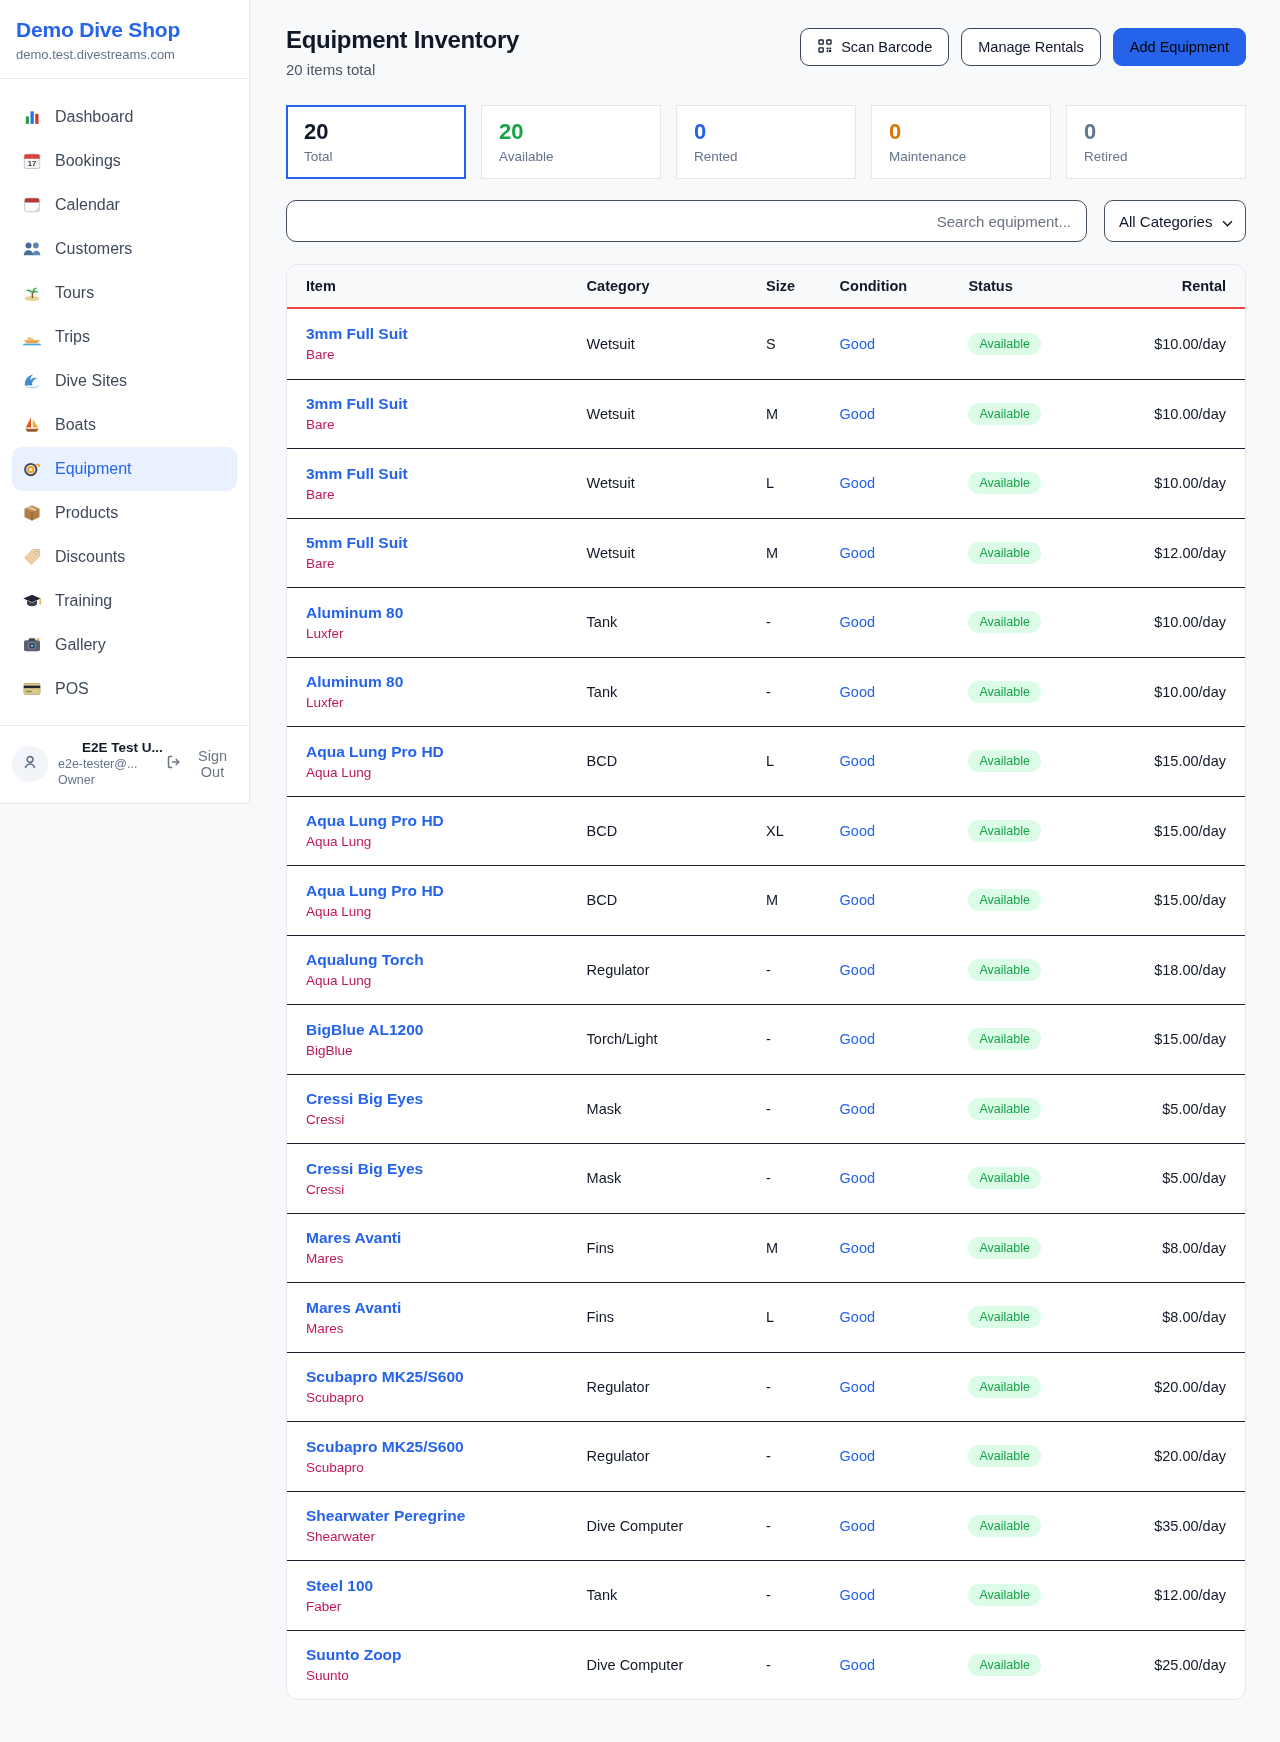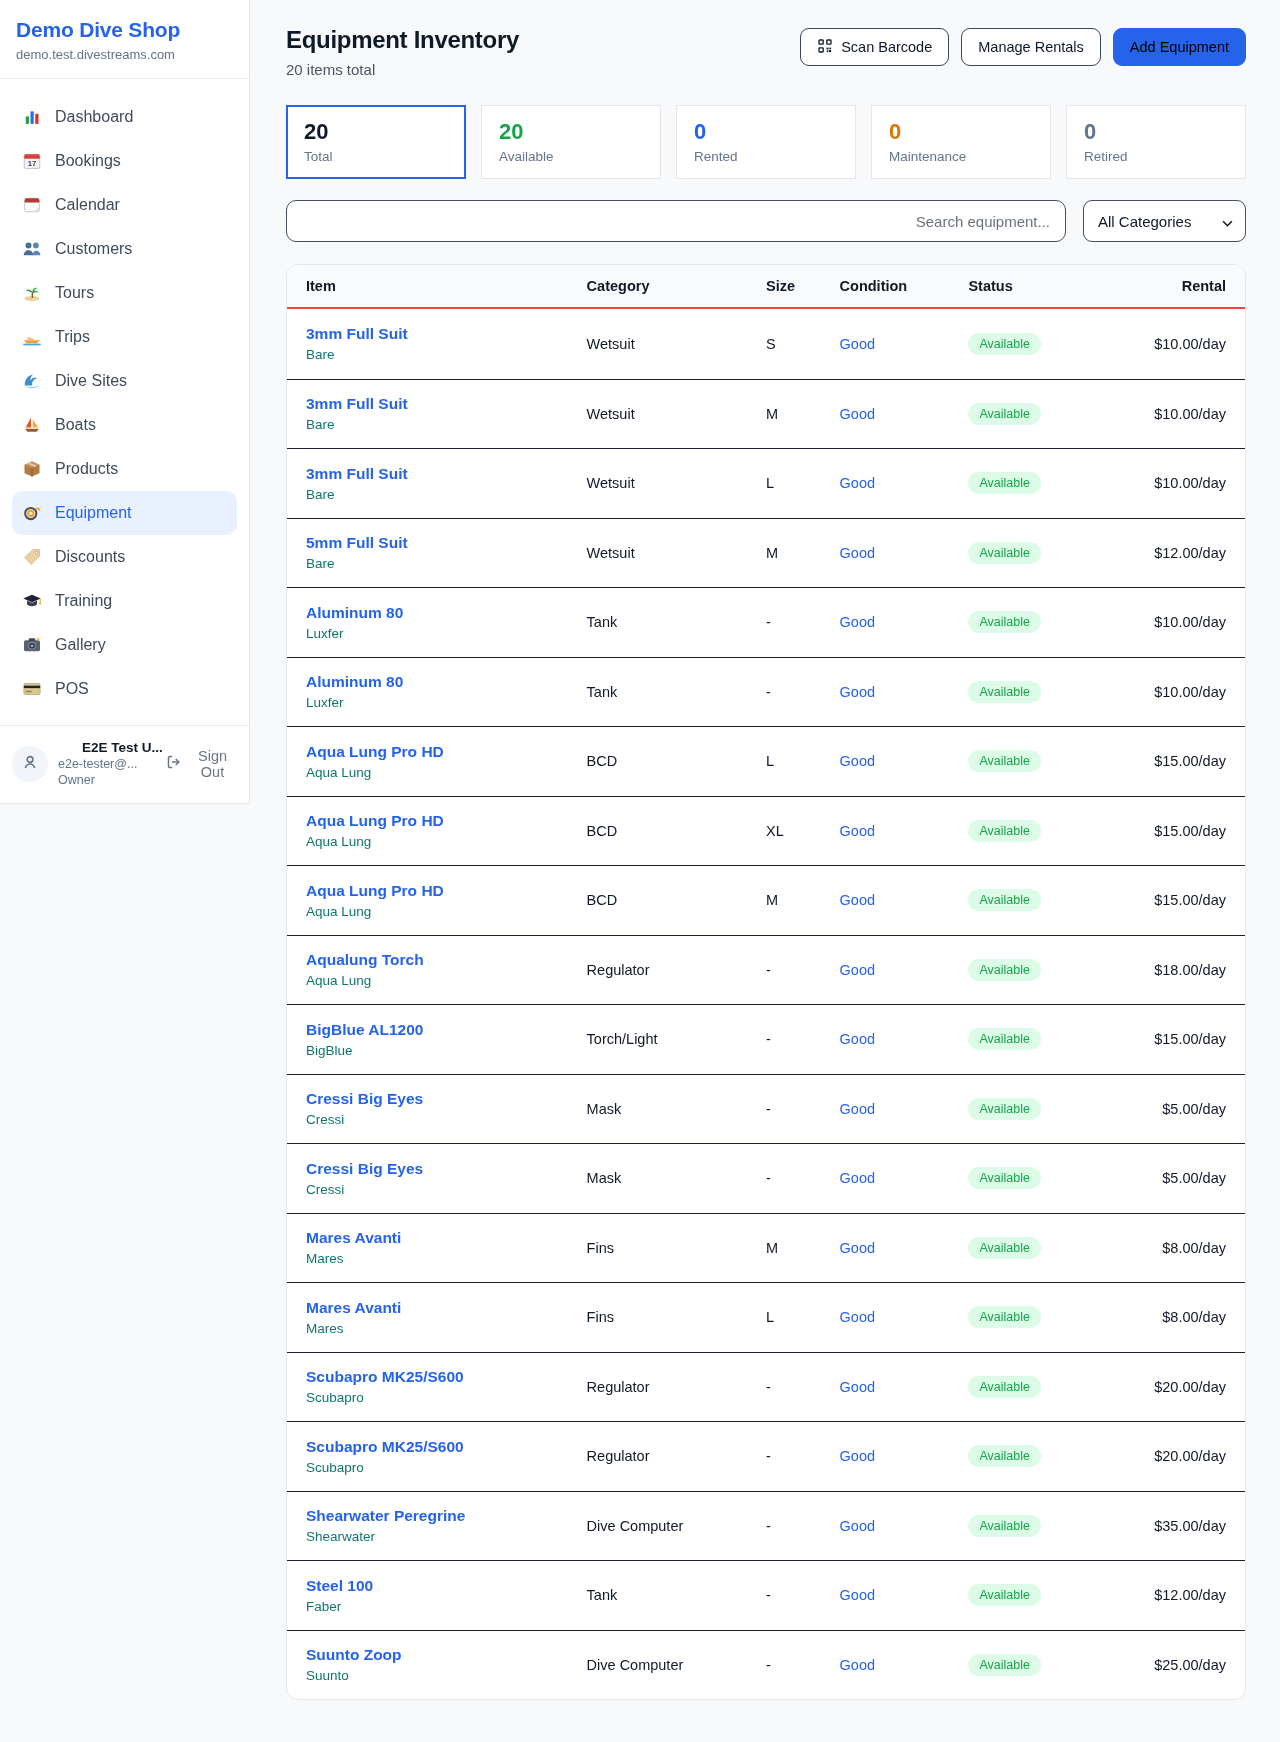--- a/index.html
+++ b/index.html
@@ -83,21 +83,21 @@
 
   
   .filter-row { display:flex; gap:17px; margin-top:21px; }
   .search-input {
     flex:1; height:42px; border:1px solid #45505f; border-radius:10px;
     padding:0 15px; font-size:15px; font-family:inherit; color:#0f172a;
     background:#ffffff; outline:none;text-align:right;
   }
   .search-input::placeholder { color:#6b7280; }
   .select {
-    width:163px; height:42px; border:1px solid #45505f; border-radius:9px;
+    width:142px; height:42px; border:1px solid #45505f; border-radius:9px;
     background:#ffffff; display:flex; align-items:center; justify-content:space-between;
     padding:0 12px 0 14px; font-size:15px; cursor:pointer;
   }
   .select svg { width:11px; height:7px; }
 
   
   .table-card {
     margin-top:22px; background:#ffffff;
     border:1px solid #e5e7eb; border-radius:12px;
     overflow:hidden;
@@ -111,21 +111,21 @@
   .row { display:flex; align-items:center; padding:0 19px; height:69.5px; }
   .row + .row { border-top:1.5px solid #18202e; }
   .col-item { flex:0 0 30.5%; }
   .col-category { flex:0 0 19.5%; }
   .col-size { flex:0 0 8%; }
   .col-condition { flex:0 0 14%; }
   .col-status { flex:1; }
   .col-rental { flex:0 0 120px; text-align:right; }
   .cell-text { font-size:14.5px; color:#111827; }
   .item-link { color:#2563eb; font-size:15.5px; font-weight:600; text-decoration:none; cursor:pointer; display:inline-block; }
-  .item-brand { color:#0f766e; font-size:13.5px; margin-top:4px; }
+  .item-brand { color:#be185d; font-size:13.5px; margin-top:4px; }
   .condition-link { color:#2563eb; font-size:14.5px; text-decoration:none; cursor:pointer; }
   .badge {
     display:inline-block; padding:4px 11px; border-radius:999px;
     font-size:12.5px; font-weight:500;
   }
 </style>
 </head>
 <body>
 
 <div class="app">
@@ -211,41 +211,41 @@
         <div class="nav-item">
           <span class="nav-icon">
             <svg viewBox="0 0 16 16">
               <path d="M7.2 2v8H3z" fill="#e25822"></path>
               <path d="M8.6 3.4V10H13z" fill="#f4a83d"></path>
               <path d="M2.5 11h11l-1.8 2.4H4.3z" fill="#9c5a28"></path>
             </svg>
           </span>
           <span class="nav-label">Boats</span>
         </div>
+        <div class="nav-item active">
+          <span class="nav-icon">
+            <svg viewBox="0 0 16 16">
+              <circle cx="7" cy="8.4" r="4.5" fill="none" stroke="#4a4f57" stroke-width="1.6"></circle>
+              <circle cx="7" cy="8.4" r="2.9" fill="#f59f1e"></circle>
+              <circle cx="7" cy="8.4" r="1.3" fill="#ffffff" opacity="0.85"></circle>
+              <path d="M11.3 4.6c1.5-.6 2.6.1 2.8 1.6" stroke="#f59f1e" stroke-width="1.4" fill="none"></path>
+            </svg>
+          </span>
+          <span class="nav-label">Equipment</span>
+        </div>
         <div class="nav-item">
           <span class="nav-icon">
             <svg viewBox="0 0 16 16">
               <path d="M2 4.6L8 2l6 2.6v6.8L8 14l-6-2.6z" fill="#b07b44"></path>
               <path d="M2 4.6L8 7.1l6-2.5L8 2z" fill="#c99561"></path>
               <path d="M8 7.1V14" stroke="#8a5a2b" stroke-width="0.8"></path>
               <path d="M5 3.3l6 2.5" stroke="#e8d0b0" stroke-width="1.2"></path>
             </svg>
           </span>
           <span class="nav-label">Products</span>
-        </div>
-        <div class="nav-item active">
-          <span class="nav-icon">
-            <svg viewBox="0 0 16 16">
-              <circle cx="7" cy="8.4" r="4.5" fill="none" stroke="#4a4f57" stroke-width="1.6"></circle>
-              <circle cx="7" cy="8.4" r="2.9" fill="#f59f1e"></circle>
-              <circle cx="7" cy="8.4" r="1.3" fill="#ffffff" opacity="0.85"></circle>
-              <path d="M11.3 4.6c1.5-.6 2.6.1 2.8 1.6" stroke="#f59f1e" stroke-width="1.4" fill="none"></path>
-            </svg>
-          </span>
-          <span class="nav-label">Equipment</span>
         </div>
         <div class="nav-item">
           <span class="nav-icon">
             <svg viewBox="0 0 16 16">
               <path d="M2 8.6L8.6 2H14v5.4L7.4 14z" fill="#eccfa5" stroke="#d9b984" stroke-width="0.6"></path>
               <circle cx="11.6" cy="4.5" r="1" fill="#ffffff" stroke="#b99869" stroke-width="0.6"></circle>
             </svg>
           </span>
           <span class="nav-label">Discounts</span>
         </div>

